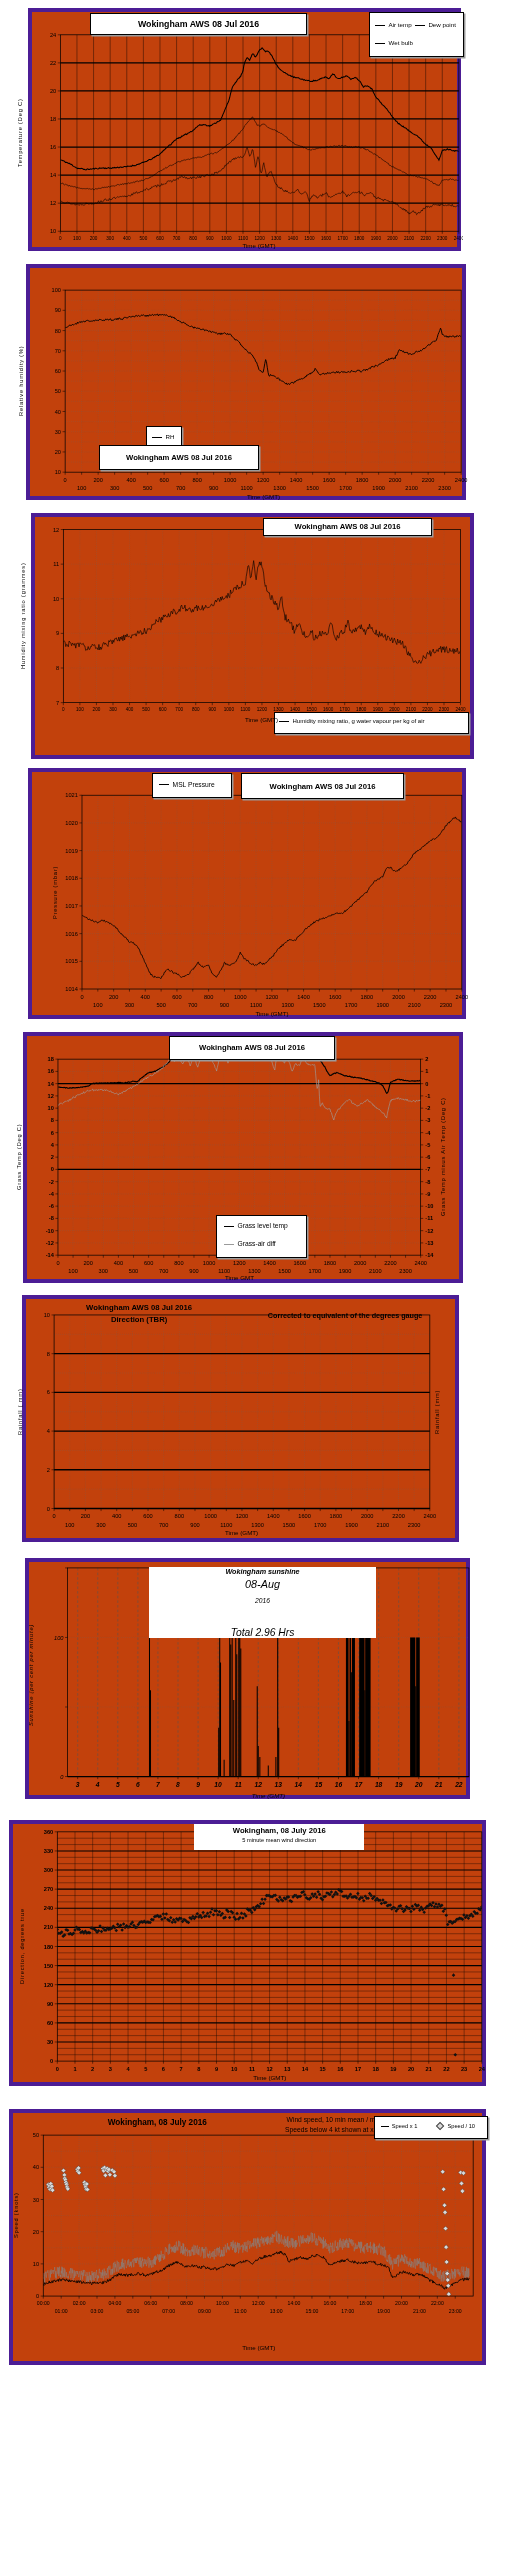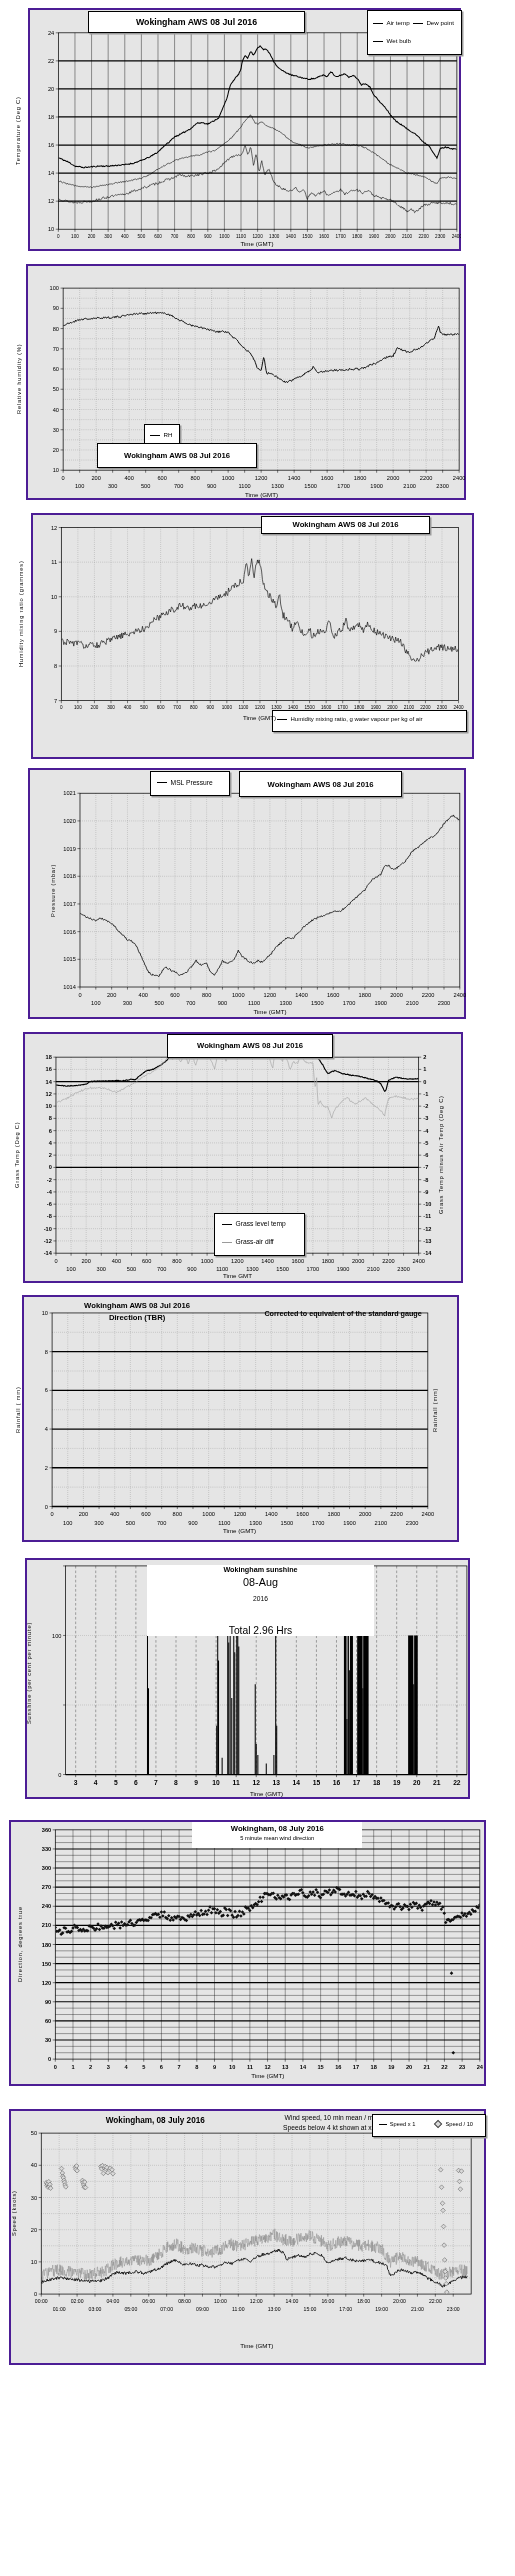--- a/index.html
+++ b/index.html
@@ -1,18 +1,18 @@
 <!DOCTYPE html>
 <html style="font-size:8.2px"><head>
 <meta charset="utf-8">
 <style>
   html,body{margin:0;padding:0;}
   body{width:515px;height:2576px;background:#ffffff;position:relative;
        font-family:"Liberation Sans",sans-serif;color:#000;}
-  .panel{position:absolute;background:#e5e5e5;border:2px solid #4c1d95;box-sizing:border-box;}
+  .panel{position:absolute;background:#c2410c;border:4px solid #4c1d95;box-sizing:border-box;}
   .plotsvg{position:absolute;left:0;top:0;}
   .ov{position:absolute;}
   .box{position:absolute;background:#fff;border:0.6px solid #000;
        box-shadow:1.5px 1.5px 0 #9b9b9b;display:flex;align-items:center;justify-content:center;}
   .tbox{font-weight:bold;text-align:center;}
   .legend{position:absolute;background:#fff;border:0.6px solid #000;box-shadow:1.5px 1.5px 0 #9b9b9b;}
   .lrow{position:absolute;white-space:nowrap;font-size:6.2px;}
   .sw{display:inline-block;width:10.3px;height:0;border-top:1.5px solid #000;vertical-align:middle;margin-right:3.1px;}
   .sw.thin{border-top-width:0.8px;}
   .sw.gray{border-color:#9a9a9a;}
@@ -21,21 +21,21 @@
   .ylab{position:absolute;display:flex;align-items:center;justify-content:center;
         writing-mode:vertical-rl;transform:rotate(180deg);font-size:5.7px;letter-spacing:0.8px;white-space:nowrap;}
   .xlab{position:absolute;text-align:center;font-size:6.2px;}
   
   .p1{left:28px;top:7.7px;width:433px;height:243px;}
   .p2{left:26px;top:264px;width:440px;height:236px;}
   .p3{left:31px;top:513px;width:443px;height:246px;}
   .p4{left:28px;top:768px;width:438px;height:251px;}
   .p5{left:23px;top:1032px;width:440px;height:251px;}
   .p6{left:21.6px;top:1295px;width:437px;height:247px;}
-  .p7{left:25px;top:1558px;width:445px;height:241px;}
+  .p7{left:25px;top:1558px;width:445px;height:241px;font-style:italic;}
   .p8{left:9.3px;top:1820px;width:477px;height:266px;}
   .p9{left:9.3px;top:2109px;width:477px;height:256px;}
   
   .t1{left:58px;top:1px;width:215px;height:20.6px;font-size:8.8px;}
   .lg1{left:337px;top:0.5px;width:93px;height:43px;}
   .e1a{left:5.2px;top:8.2px;} .e1b{left:45px;top:8.2px;} .e1c{left:5.2px;top:26px;}
   .yl1{left:-15.5px;top:23px;height:196px;}
   .xt1{left:28px;top:230px;width:398px;}
   
   .lg2{left:116px;top:158px;width:34px;height:20.6px;}
@@ -858,21 +858,21 @@
       <text x="46" y="185.4" text-anchor="end" font-size="11">6</text>
       <text x="46" y="110.19999999999999" text-anchor="end" font-size="11">8</text>
       <text x="46" y="35" text-anchor="end" font-size="11">10</text>
       <g clip-path="url(#cp5)"></g>
       <line x1="54" y1="407" x2="784" y2="407" stroke="#000" stroke-width="3"></line>
     </svg>
   <div class="ov t6">
     <div>Wokingham AWS 08 Jul 2016</div>
     <div>Direction (TBR)</div>
   </div>
-  <div class="ov n6">Corrected to equivalent of the standard gauge</div>
+  <div class="ov n6">Corrected to equivalent of the degrees gauge</div>
   <div class="ylab yl6">Rainfall ( mm)</div>
   <div class="ylab yr6">Rainfall (mm)</div>
   <div class="xlab xt6">Time (GMT)</div>
 </section>
 
 <section class="panel p7">
     <svg width="443" height="239" class="plotsvg" font-family="Liberation Sans, sans-serif" viewBox="0 0 860 463">
       <defs>
         <clipPath id="cp6">
           <rect x="75.5" y="10" width="778" height="405.5"></rect>

